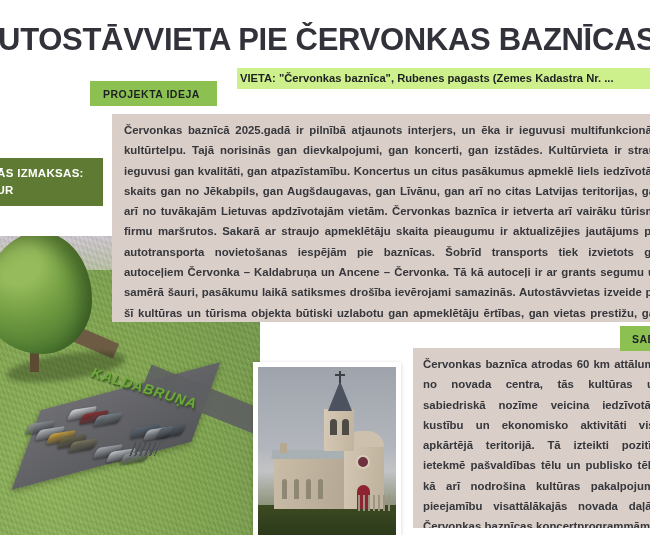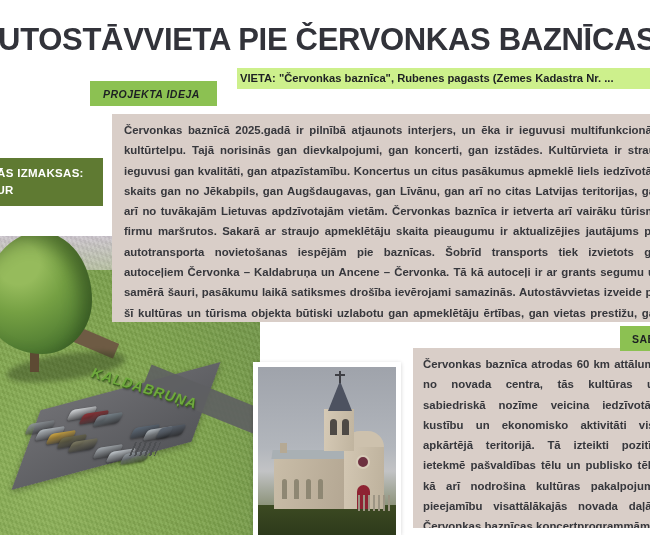--- a/index.html
+++ b/index.html
@@ -28,21 +28,21 @@
   .tag-mid {
     position:absolute;
     background:#8cc152;
     color:#1d2023;
     font-size:10.5px;
     font-weight:bold;
     letter-spacing:0.5px;
     padding:7px 13px 6px 13px;
     white-space:nowrap;
   }
-  #tag-projekta-ideja { left:90px; top:81px; width:127px;font-style:italic; }
+  #tag-projekta-ideja { left:90px; top:81px; width:127px; }
 
   #tag-sabiedriba {
     position:absolute;
     left:620px;
     top:326px;
     background:#8cc152;
     color:#1d2023;
     font-size:10.5px;
     font-weight:bold;
     letter-spacing:0.5px;

